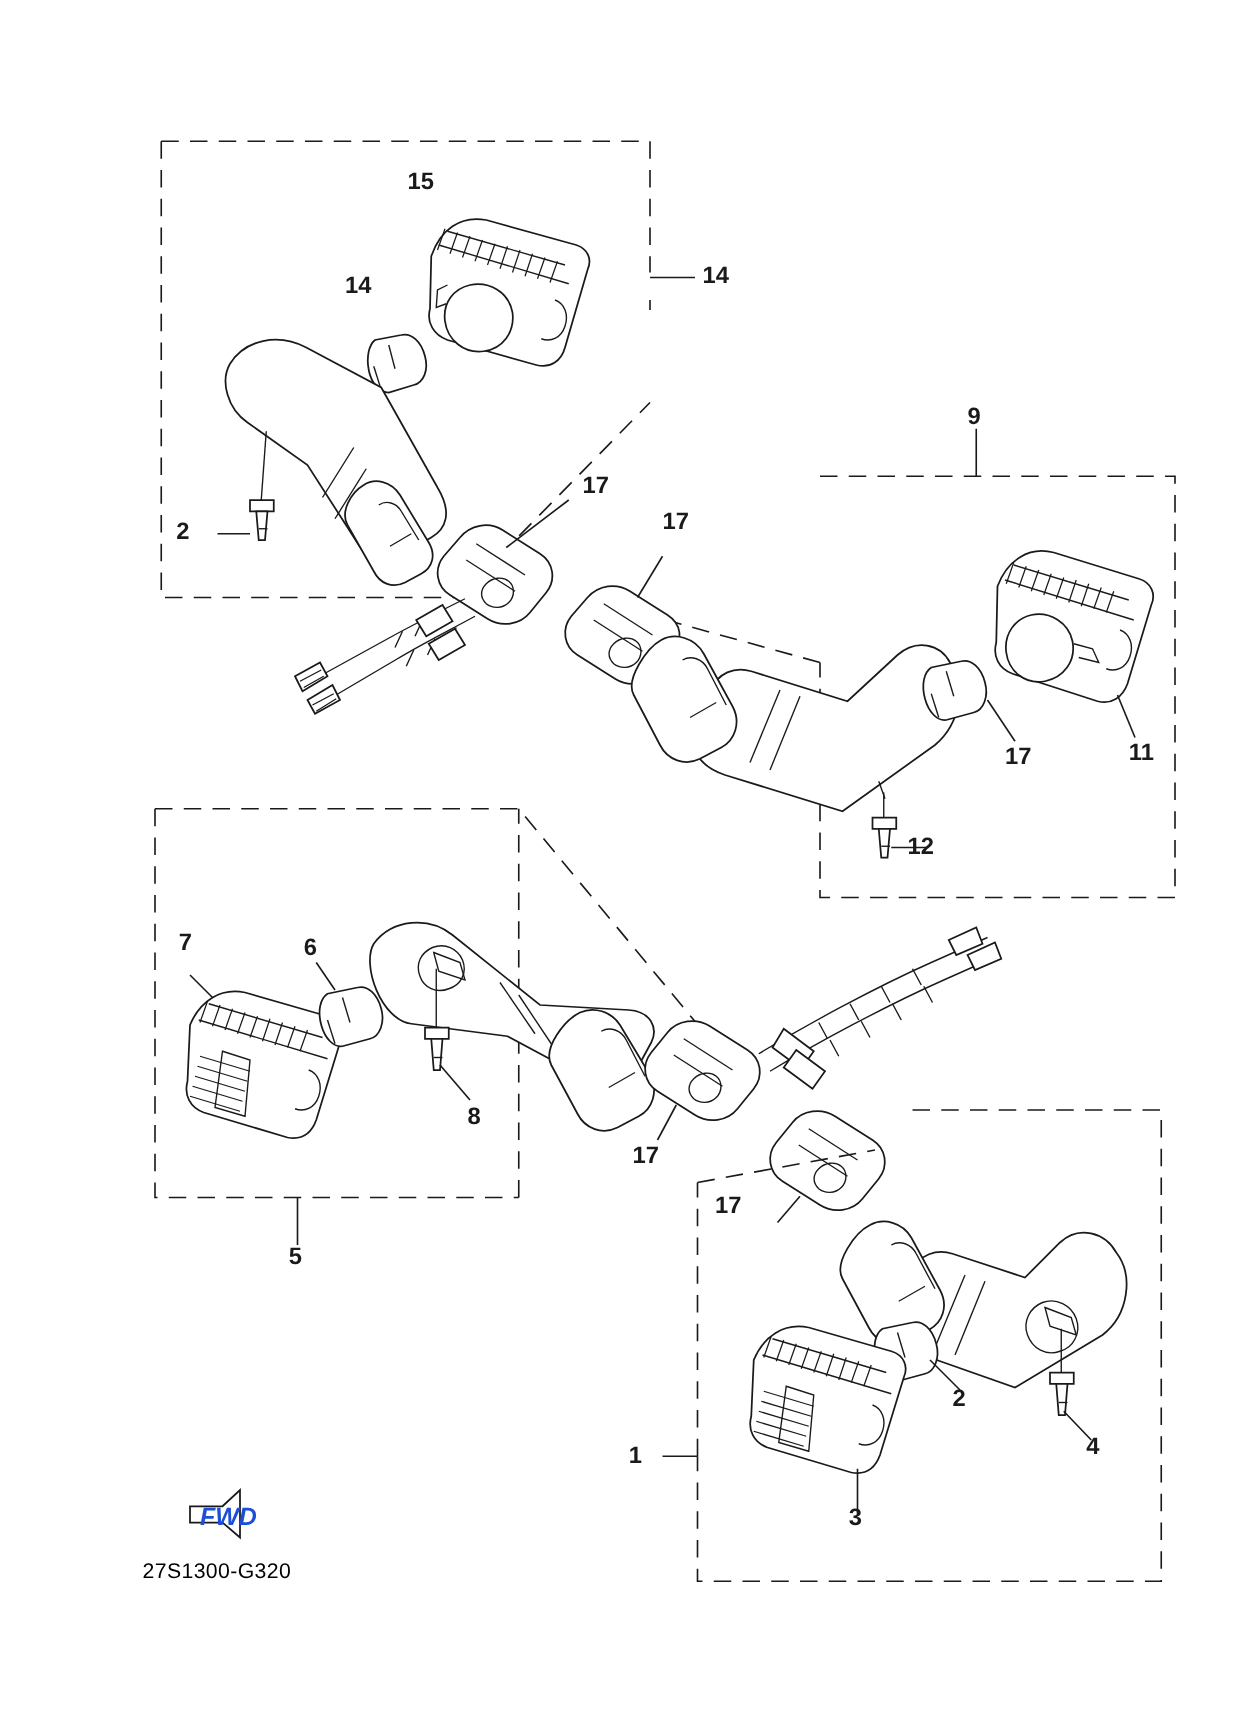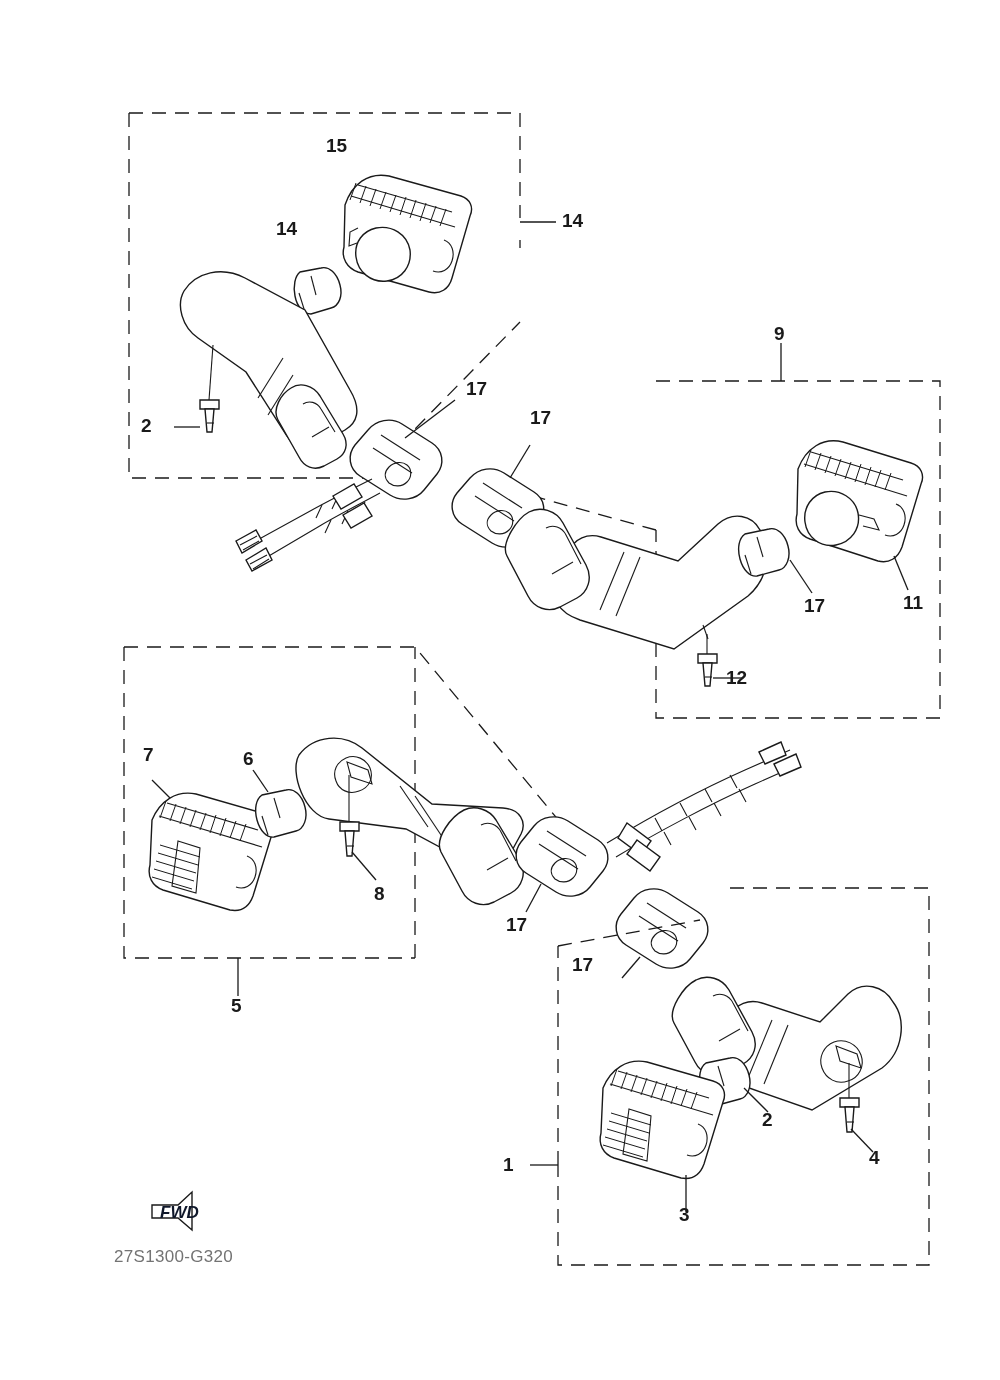--- a/index.html
+++ b/index.html
@@ -24,31 +24,31 @@
     font-weight: 700;
     color: #1a1a1a;
     line-height: 1;
     white-space: nowrap;
   }
   .partcode {
     position: absolute;
     font-family: "Liberation Sans", sans-serif;
     font-size: 17px;
     font-weight: 400;
-    color: #737373;
+    color: #000000;
     letter-spacing: 0.3px;
     white-space: nowrap;
   }
   .fwd-label {
     position: absolute;
     font-family: "Liberation Sans", sans-serif;
-    font-size: 17px;
+    font-size: 20px;
     font-weight: 700;
     font-style: italic;
-    color: #0f172a;
+    color: #1d4ed8;
     white-space: nowrap;
   }
   svg.art {
     position: absolute;
     left: 0;
     top: 0;
     width: 1000px;
     height: 1380px;
   }
   .ln { stroke: #1a1a1a; fill: none; stroke-width: 1.4; }

